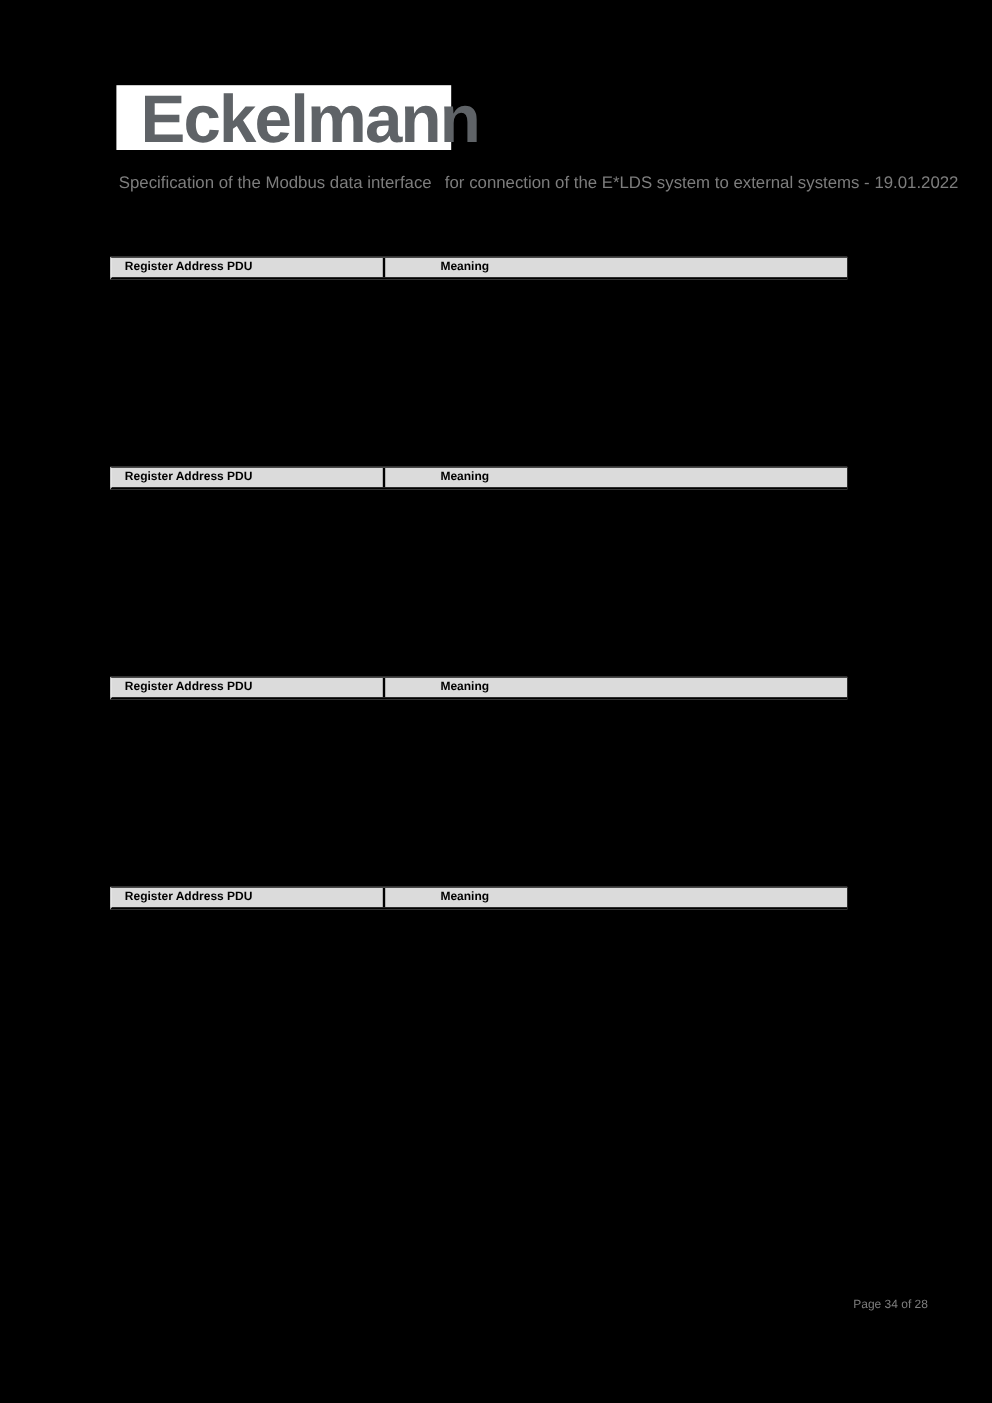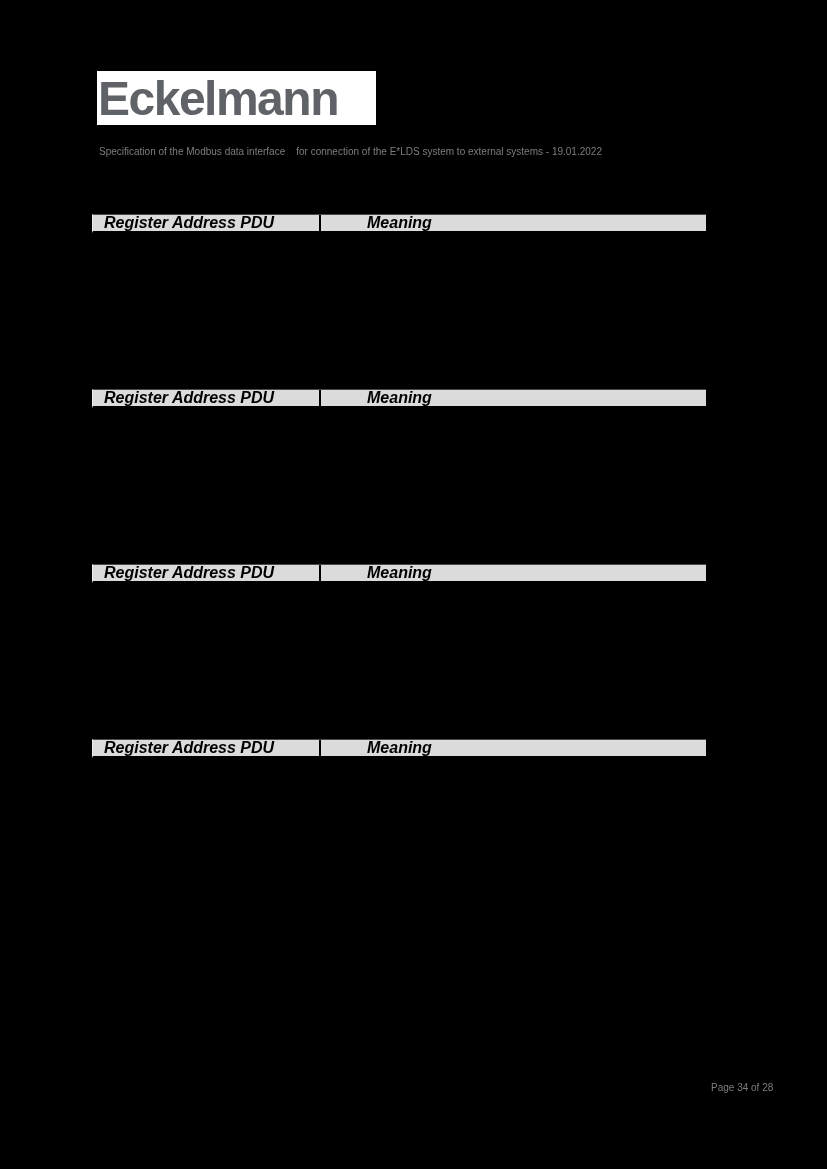--- a/index.html
+++ b/index.html
@@ -23,61 +23,60 @@
     left: 97px;
     top: 71px;
     width: 279px;
     height: 54px;
     background: var(--logo-background, #fff);
     display: flex;
     align-items: center;
   }
   .logo-text {
     color: var(--logo-text, #5f6367);
-    font-size: 48px;
+    font-size: 56px;
     font-weight: bold;
     letter-spacing: -1.5px;
-    padding-left: 1px;
+    padding-left: 20px;
     line-height: 54px;
     transform: translateY(1px);
     white-space: nowrap;
   }
   
   .doc-header {
     position: absolute;
     left: 99px;
     top: 146px;
     width: 620px;
     color: var(--header-text, #7d7d7d);
-    font-size: 10px;
+    font-size: 14px;
     line-height: 12px;
     white-space: nowrap;
   }
   .doc-header .hdr-right { margin-left: 11px; }
   
   .thead {
     position: absolute;
     left: 92px;
     width: 613px;
     height: 16px;
     background: var(--table-header-background, #dbdbdb);
     border-top: 1px solid #4a4a4a;
     border-bottom: 2px solid #000;
     border-left: 1px solid #eeeeee;
     display: flex;
     box-sizing: content-box;
   }
   .thead .cell {
     color: var(--table-header-text, #000);
-    font-size: 16px;
+    font-size: 10px;
     font-weight: bold;
     line-height: 16px;
     white-space: nowrap;
     overflow: hidden;
-    font-style: italic;
   }
   .thead .cell-left {
     width: 215px;
     padding-left: 11px;
     border-right: 2px solid #000;
     box-sizing: content-box;
   }
   .thead .cell-right {
     flex: 1;
     padding-left: 5px;

